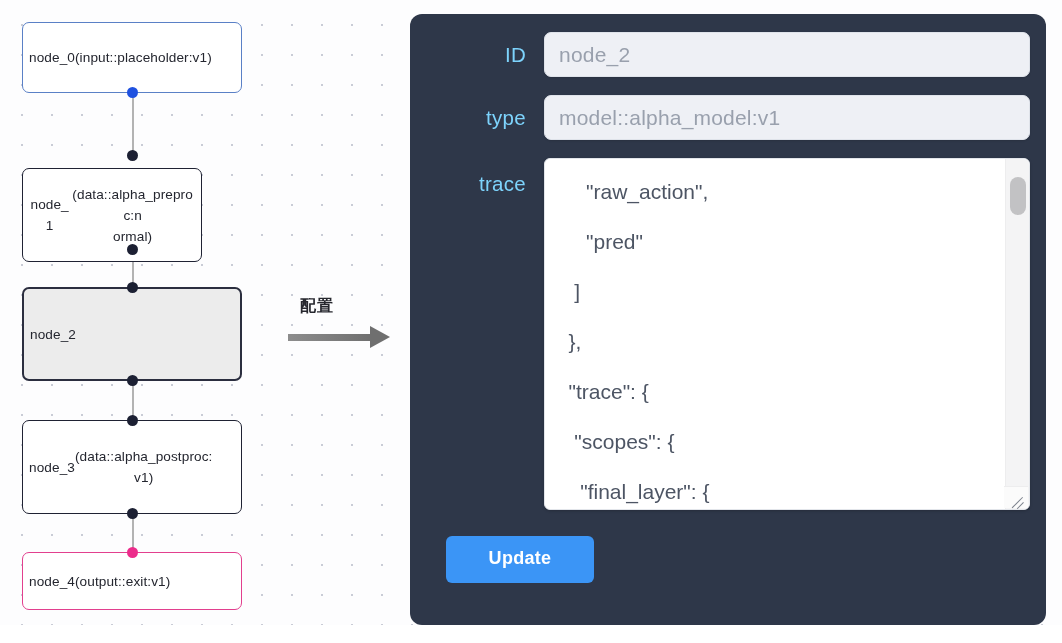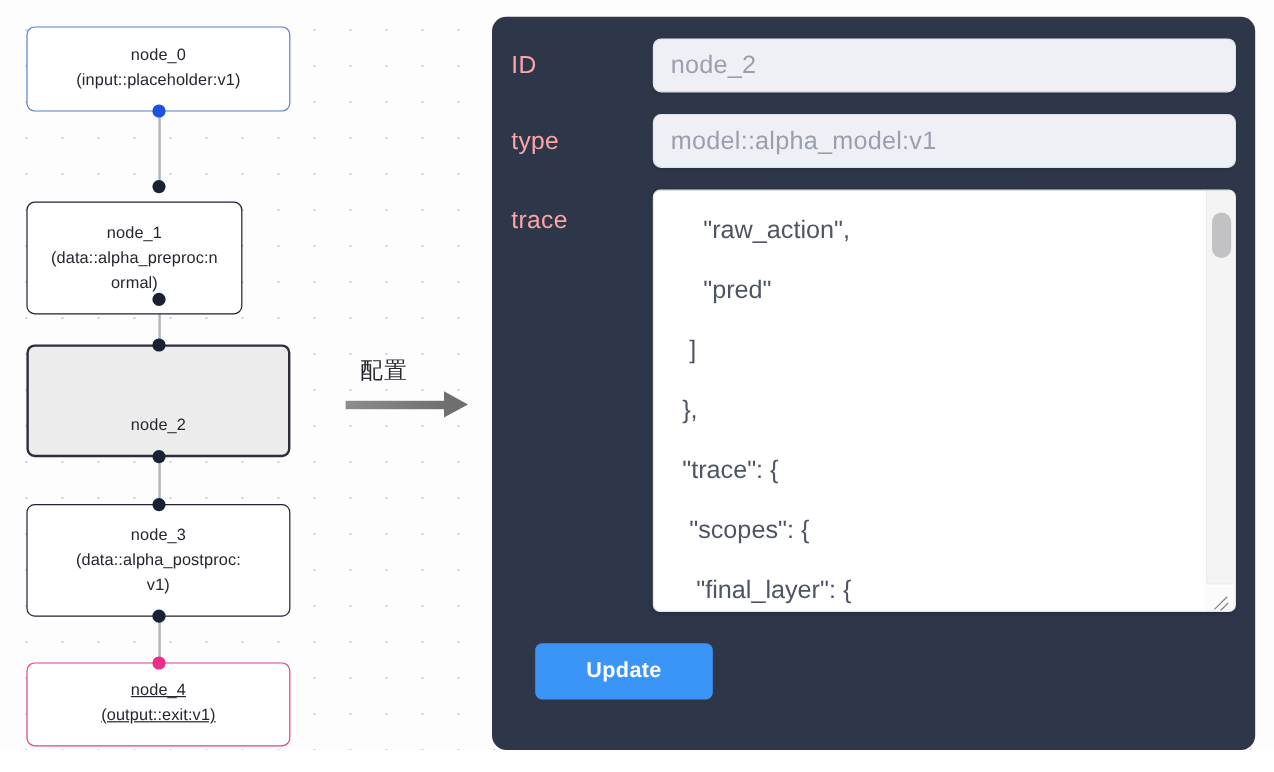--- a/index.html
+++ b/index.html
@@ -35,45 +35,45 @@
     background: #ffffff;
   }
 
   
   .node {
     position: absolute;
     border: 1.6px solid #1f2233;
     border-radius: 7px;
     background: #ffffff;
     display: flex;
-    flex-direction: column;
+    flex-direction: row;
     align-items: center;
-    justify-content: flex-end;
+    justify-content: flex-start;
     text-align: center;
     color: #24262f;
     font-size: 13.6px;
     line-height: 21px;
     letter-spacing: 0.1px;
-    padding: 15px 6px;
+    padding: 2px 6px;
   }
   .node .nline { display: block; white-space: pre-wrap; word-break: break-all; }
   .node.input  { border-color: #5a80c6; border-width: 1.4px; }
   .node.selected {
     background: #ececec;
     border-color: #2b2e3f;
     border-width: 2.2px;
   }
   .node.output { border-color: #e23f8e; border-width: 1.8px; background:#ffffff; }
 
   
   #node0 { left: 22px;  top: 22px;  width: 220px; height: 71px; }
   #node1 { left: 22px;  top: 148px; width: 180px; height: 94px; margin-top: 20px; }
   #node2 { left: 22px;  top: 287px; width: 220px; height: 94px; }
   #node3 { left: 22px;  top: 420px; width: 220px; height: 94px; }
-  #node4 { left: 22px;  top: 552px; width: 220px; height: 70px; text-decoration: underline; }
+  #node4 { left: 22px;  top: 552px; width: 220px; height: 58px; }
 
   
   .edge {
     position: absolute;
     left: 131.5px;
     width: 2px;
     background: #b3b3b3;
   }
   #edge0 { top: 92px;  height: 66px; }
   #edge1 { top: 249px; height: 40px; }
@@ -102,25 +102,26 @@
 
   
   .transition {
     position: absolute;
     left: 288px; top: 296px;
     width: 110px; height: 62px;
   }
   .transition .tlabel {
     position: absolute;
     left: 12px; top: 0px;
-    font-size: 19px;
+    font-size: 16px;
     color: #26272e;
     font-family: "DejaVu Sans", "Liberation Sans", sans-serif;
     letter-spacing: 1px;
     white-space: nowrap;
+    font-weight: bold;
   }
   .arrow-shaft {
     position: absolute;
     left: 0px; top: 38px;
     width: 84px; height: 7px;
     background: linear-gradient(to right, #8d8d8d, #6f6f6f);
   }
   .arrow-head {
     position: absolute;
     left: 82px; top: 30px;
@@ -141,23 +142,23 @@
     overflow: hidden;
   }
   .field-row {
     display: flex;
     align-items: center;
     margin-bottom: 18px;
   }
   .field-label {
     width: 118px;
     flex: 0 0 118px;
-    text-align: left;
+    text-align: right;
     padding-right: 18px;
-    color: #fca5a5;
+    color: #7dd3fc;
     font-size: 20.5px;
     letter-spacing: 0.3px;
   }
   .field-input {
     flex: 1 1 auto;
     height: 45px;
     background: #eef0f5;
     border: 1px solid #dfe3ea;
     border-radius: 7px;
     display: flex;

